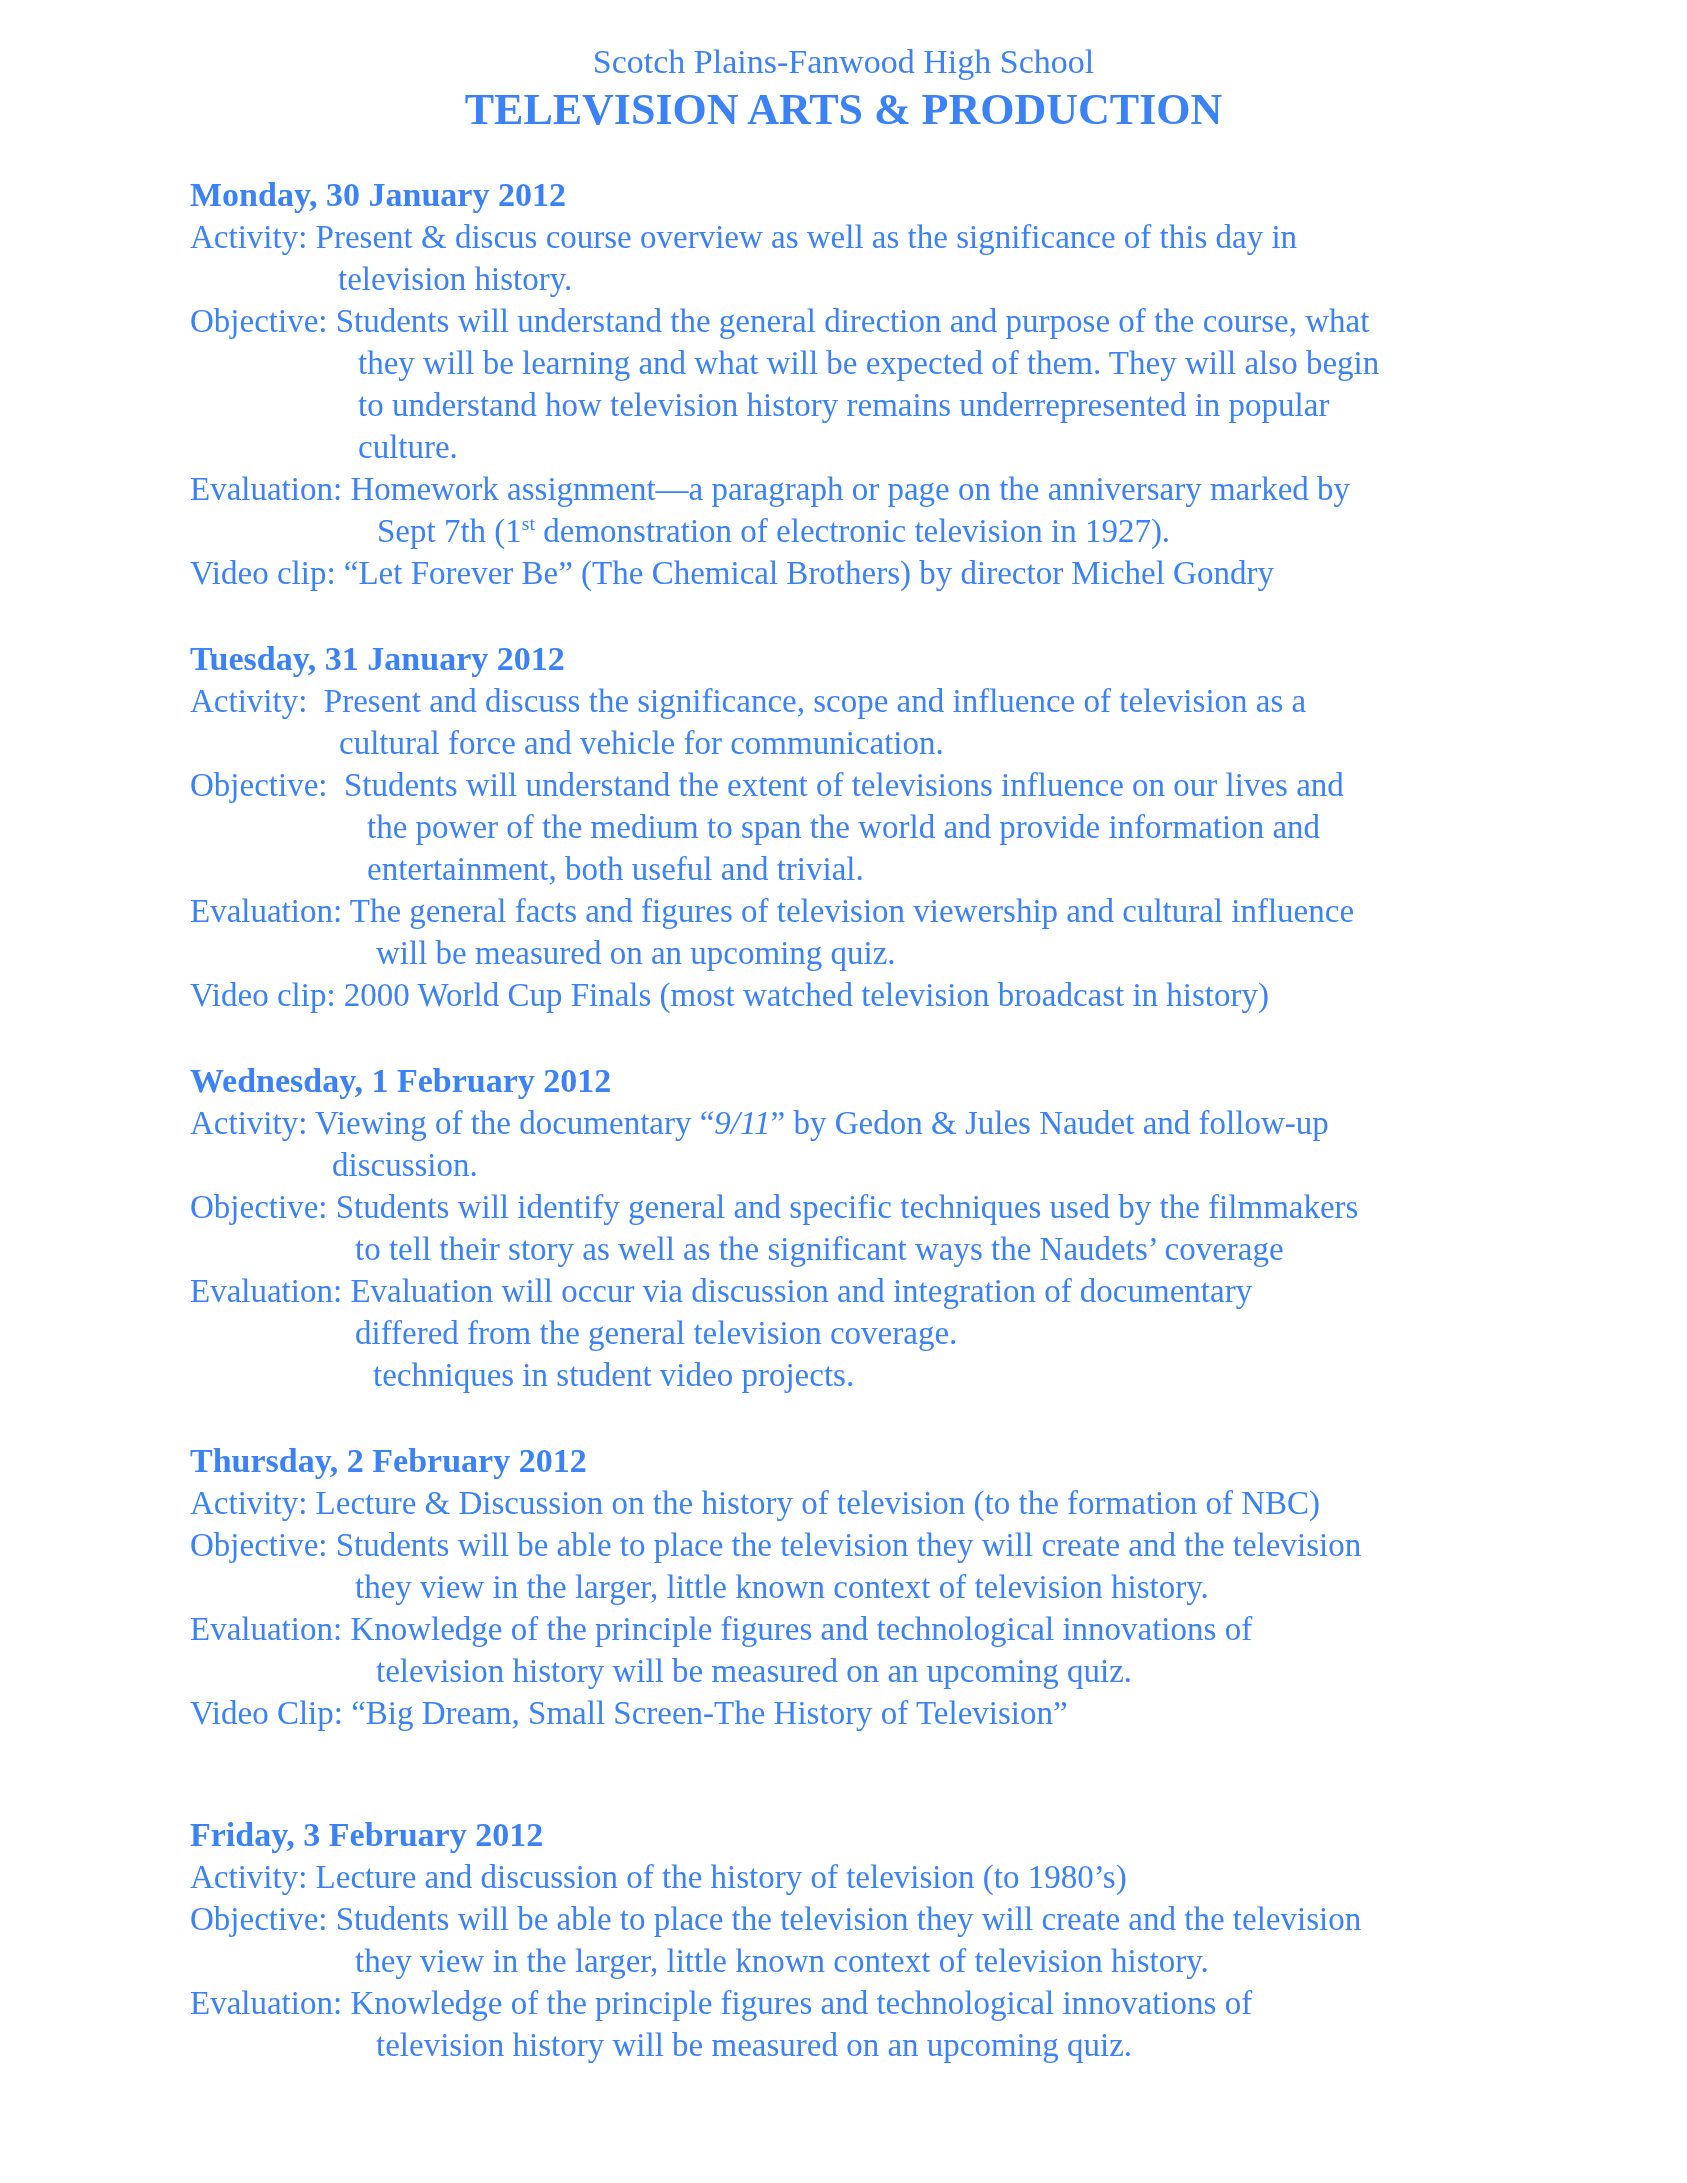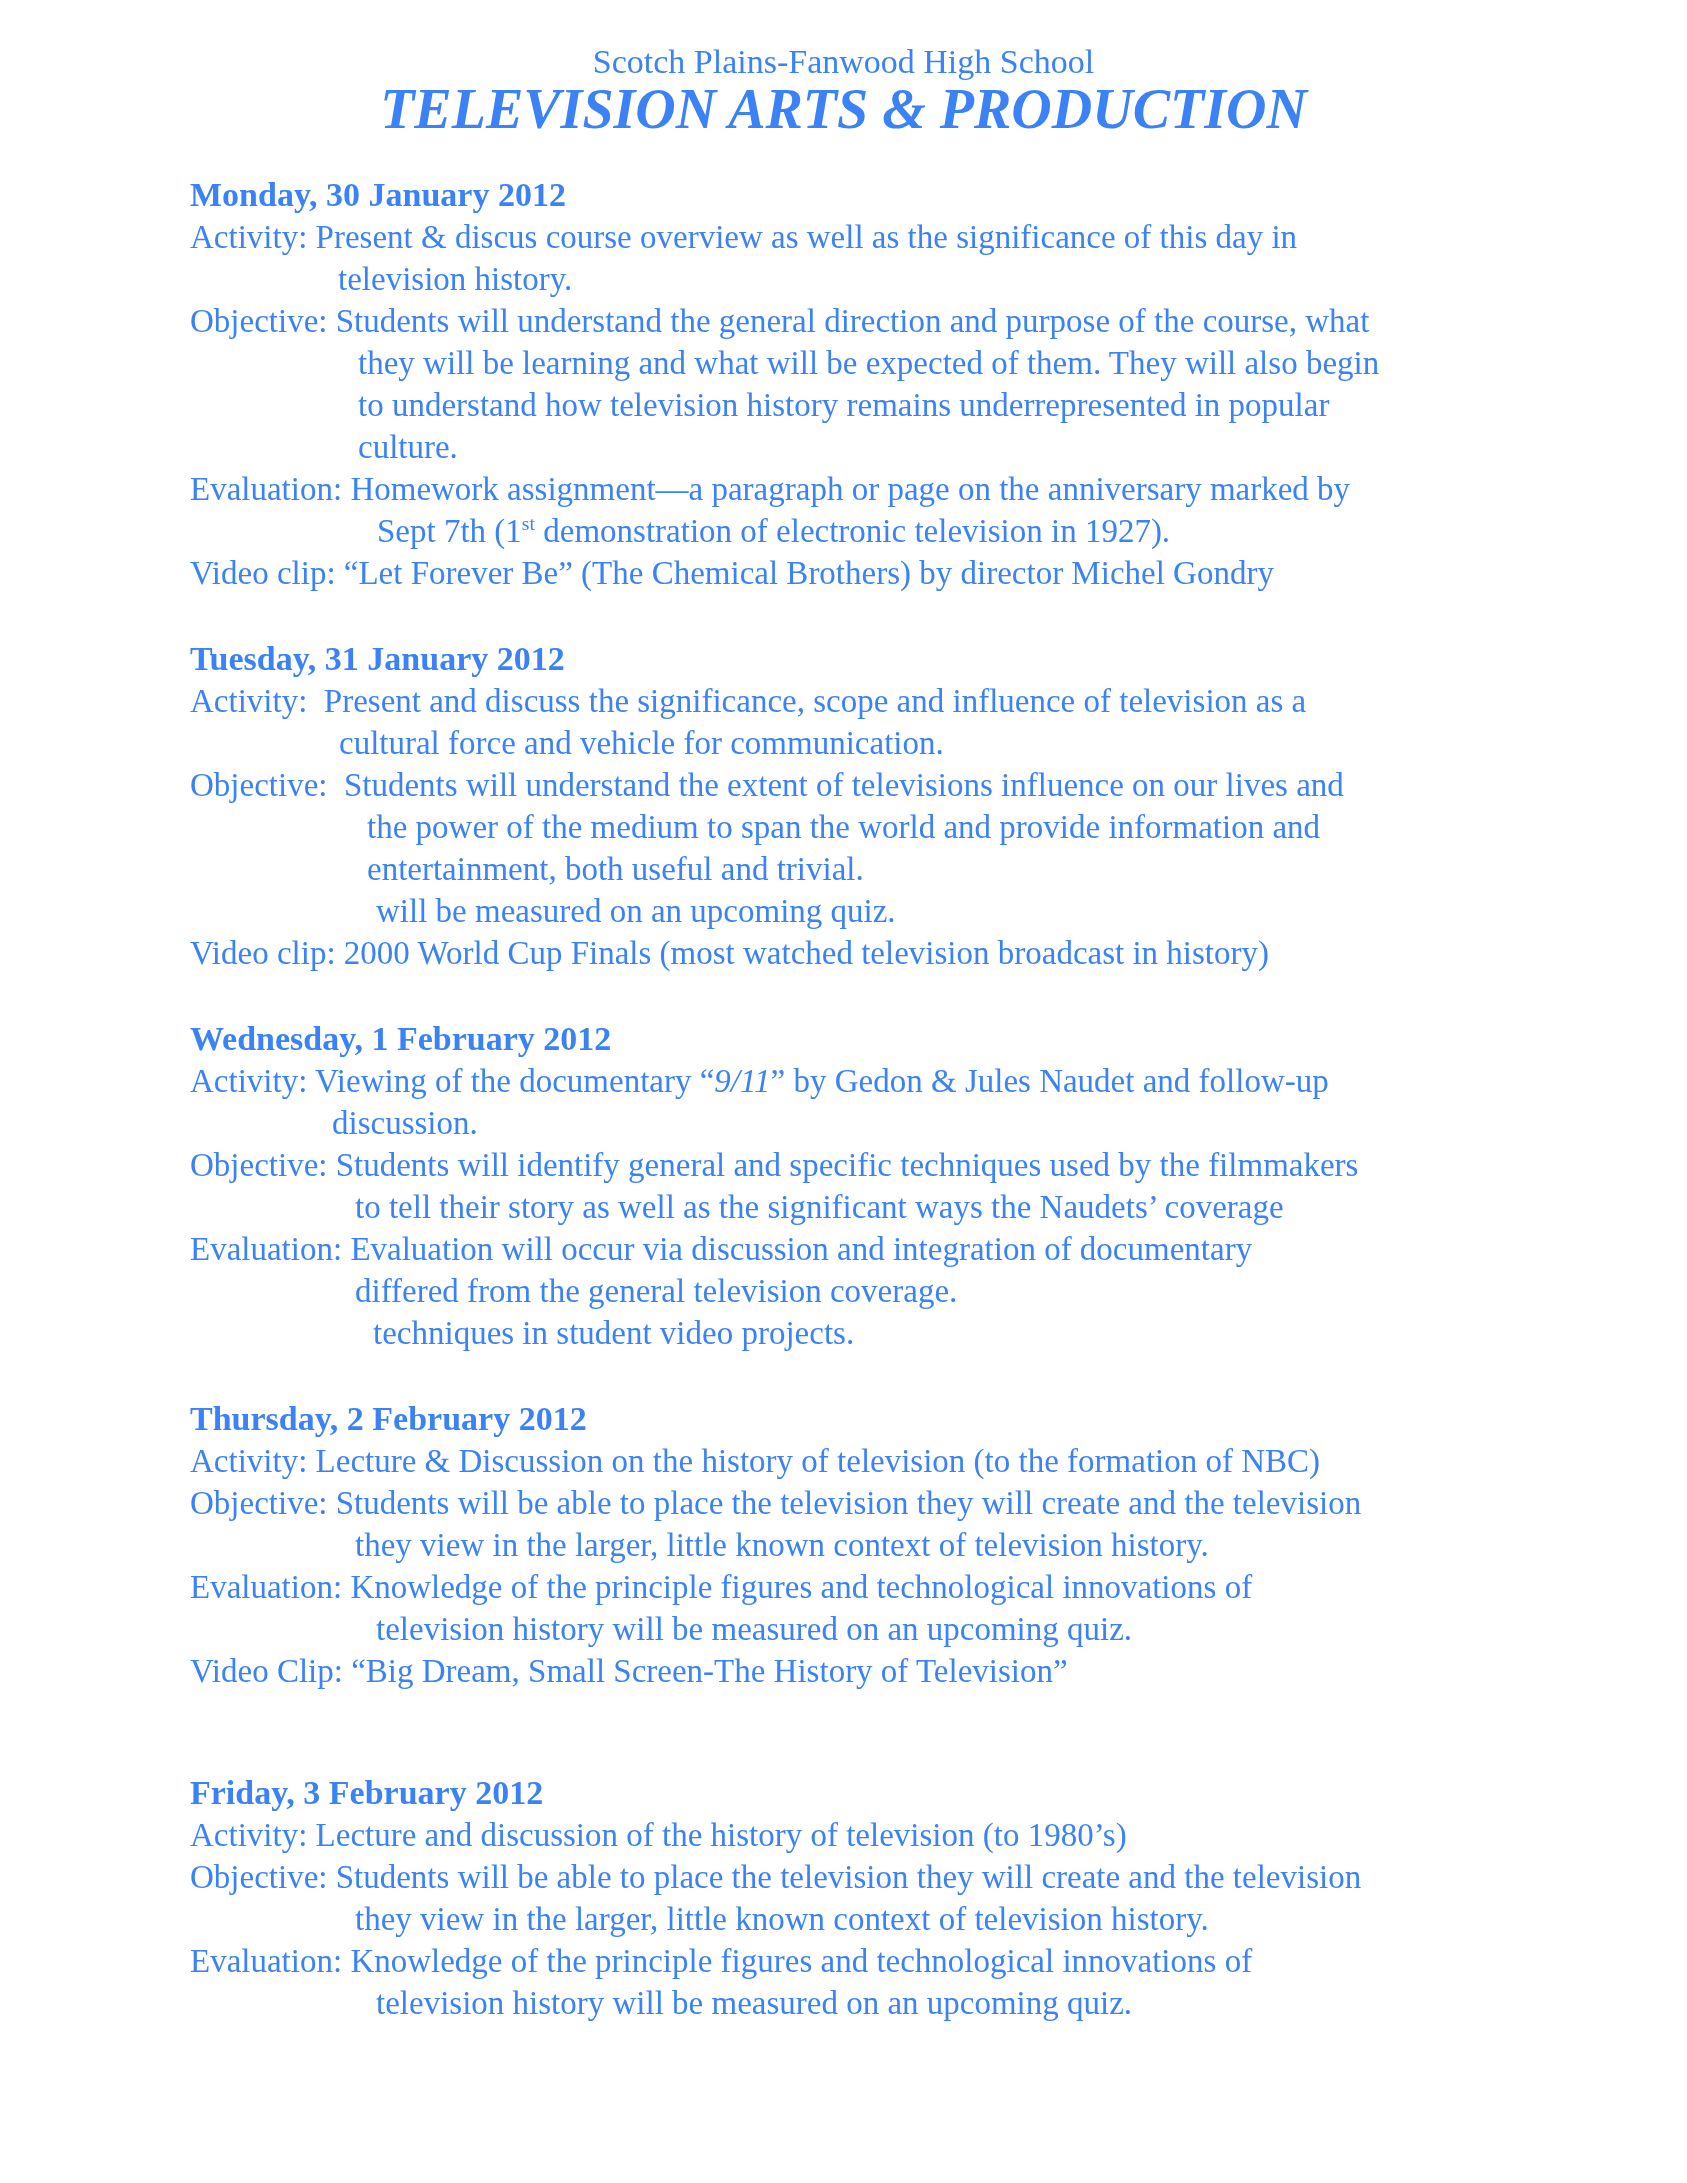--- a/index.html
+++ b/index.html
@@ -15,25 +15,24 @@
   .doc-header{
     padding-top:40px;
     text-align:center;
   }
   .school-name{
     font-size:34px;
     line-height:44px;
     white-space:pre;
   }
   .course-title{
-    font-size:56px;
+    font-size:44px;
     line-height:51px;
     font-weight:bold;
     white-space:pre;
-    font-style:italic;
   }
   .doc-content{
     padding-left:190px;
     padding-right:25px;
   }
   .section{margin-top:44px;}
   .section:first-child{margin-top:39px;}
   .section:last-child{margin-top:80px;}
   .day-heading{
     font-weight:bold;
@@ -74,20 +73,21 @@
         <div class="line" style="padding-left: 187px;"><span>Sept 7th (1</span><sup>st</sup><span> demonstration of electronic television in 1927).</span></div>
         <div class="line" style="padding-left: 0px;">Video clip: “Let Forever Be” (The Chemical Brothers) by director Michel Gondry</div>
       </div>
       <div class="section">
         <div class="day-heading">Tuesday, 31 January 2012</div>
         <div class="line" style="padding-left: 0px;">Activity:  Present and discuss the significance, scope and influence of television as a</div>
         <div class="line" style="padding-left: 149px;">cultural force and vehicle for communication.</div>
         <div class="line" style="padding-left: 0px;">Objective:  Students will understand the extent of televisions influence on our lives and</div>
         <div class="line" style="padding-left: 177px;">the power of the medium to span the world and provide information and</div>
         <div class="line" style="padding-left: 177px;">entertainment, both useful and trivial.</div>
+        <div class="line" style="padding-left: 0px;">Evaluation: The general facts and figures of television viewership and cultural influence</div>
         <div class="line" style="padding-left: 186px;">will be measured on an upcoming quiz.</div>
         <div class="line" style="padding-left: 0px;">Video clip: 2000 World Cup Finals (most watched television broadcast in history)</div>
       </div>
       <div class="section">
         <div class="day-heading">Wednesday, 1 February 2012</div>
         <div class="line" style="padding-left: 0px;"><span>Activity: Viewing of the documentary “</span><i>9/11</i><span>” by Gedon &amp; Jules Naudet and follow-up</span></div>
         <div class="line" style="padding-left: 142px;">discussion.</div>
         <div class="line" style="padding-left: 0px;">Objective: Students will identify general and specific techniques used by the filmmakers</div>
         <div class="line" style="padding-left: 165px;">to tell their story as well as the significant ways the Naudets’ coverage</div>
         <div class="line" style="padding-left: 0px;">Evaluation: Evaluation will occur via discussion and integration of documentary</div>

